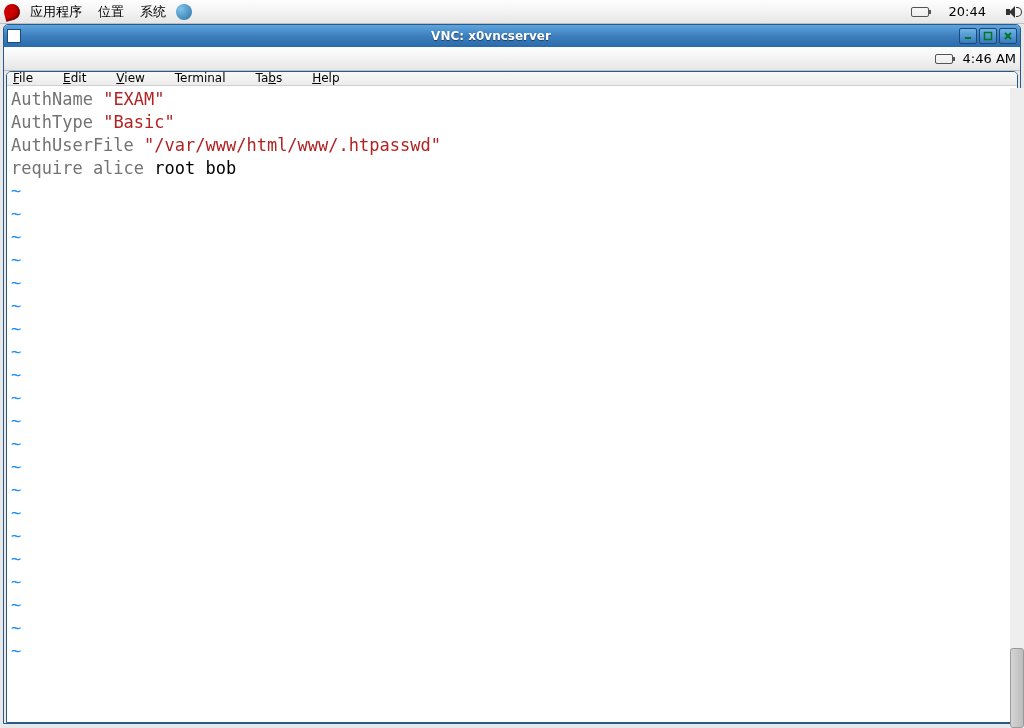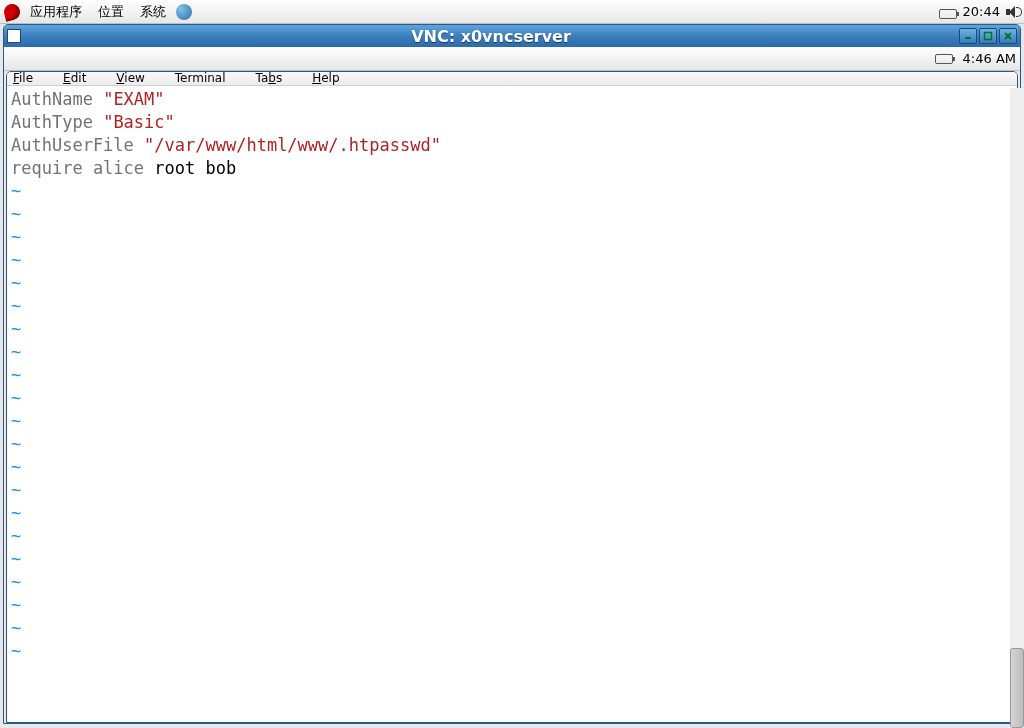--- a/index.html
+++ b/index.html
@@ -15,21 +15,21 @@
   .outer-panel {
     height: 24px;
     background: linear-gradient(to bottom, #fefefe 0%, #f3f3f3 50%, #e6e6e6 100%);
     border-bottom: 1px solid #bfbfbf;
     display: flex;
     align-items: center;
     padding: 0 4px;
     font-size: 13px;
   }
   .outer-panel .left { display: flex; align-items: center; gap: 4px; }
-  .outer-panel .right { margin-left: auto; display: flex; align-items: flex-end; gap: 6px; }
+  .outer-panel .right { margin-left: auto; display: flex; align-items: center; gap: 20px; }
   .panel-item { padding: 0 6px; cursor: default; }
   .redhat-icon {
     width: 16px; height: 16px; background: #cc0000; border-radius: 50% 50% 50% 0;
     transform: rotate(-15deg);
     box-shadow: inset -2px -2px 3px rgba(0,0,0,0.4);
   }
   .globe-icon {
     width: 16px; height: 16px; border-radius: 50%;
     background: radial-gradient(circle at 30% 30%, #7fc4e8, #2a6fa8);
     position: relative;
@@ -84,21 +84,21 @@
     background: #e8e8e8;
   }
   .titlebar {
     height: 22px;
     background: linear-gradient(to bottom, #5ea6df 0%, #3d7ebd 50%, #2a6bad 100%);
     display: flex;
     align-items: center;
     padding: 0 3px;
     color: #fff;
     font-weight: bold;
-    font-size: 16px;
+    font-size: 12px;
     text-shadow: 0 1px 1px rgba(0,0,0,0.5);
   }
   .titlebar .title { flex: 1; text-align: center; }
   .titlebar .sysicon {
     width: 14px; height: 14px;
     background: #fff;
     border: 1px solid #1a4a7a;
     margin-right: 4px;
   }
   .win-btn {

